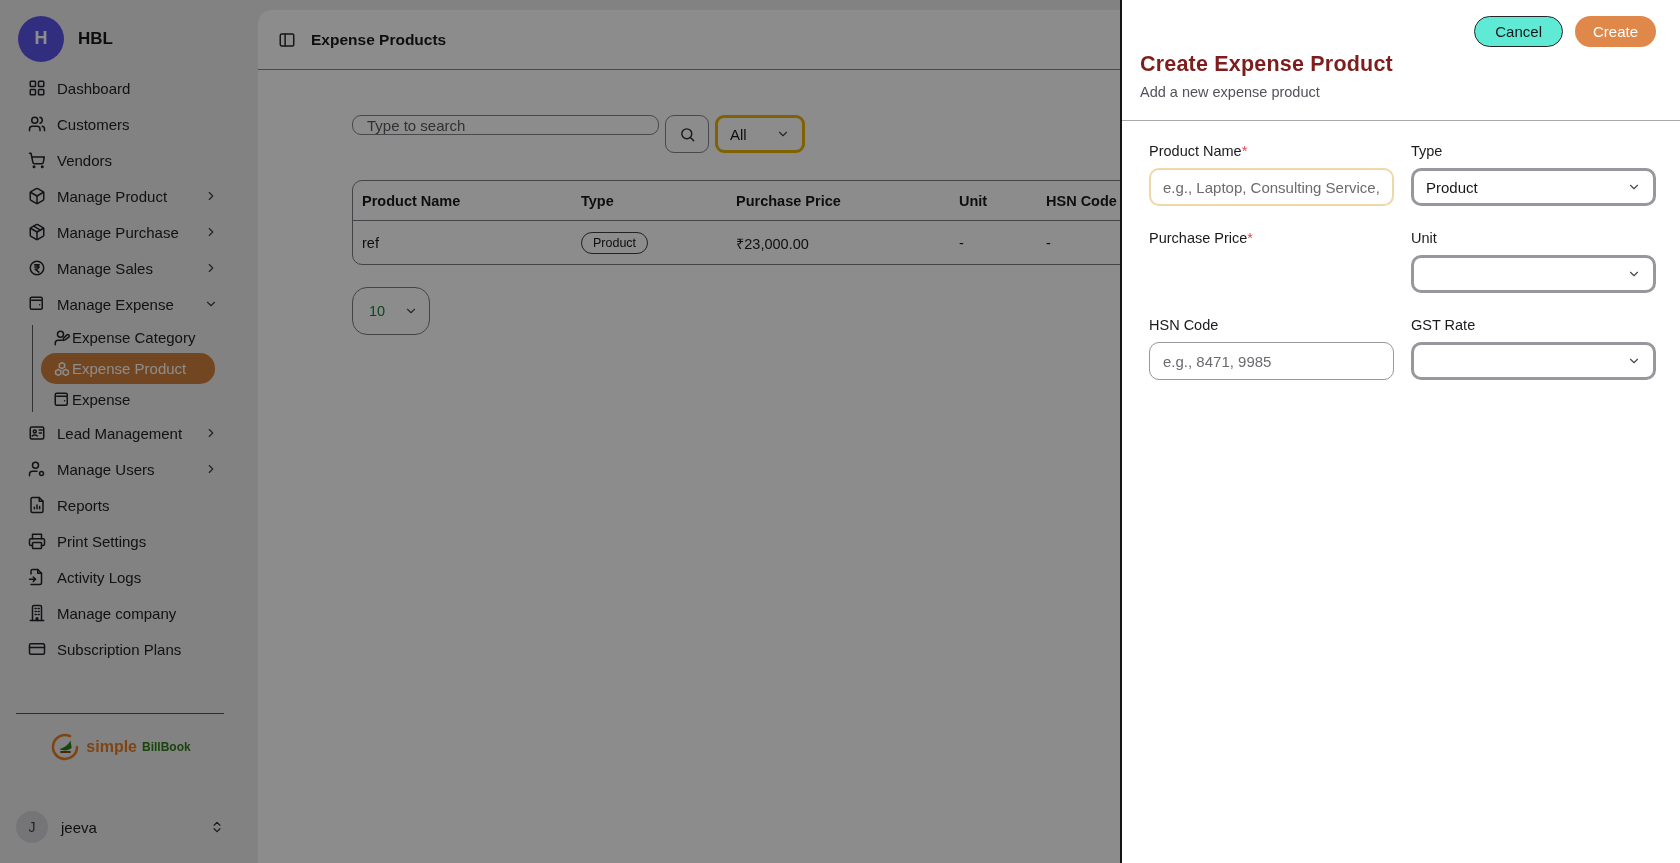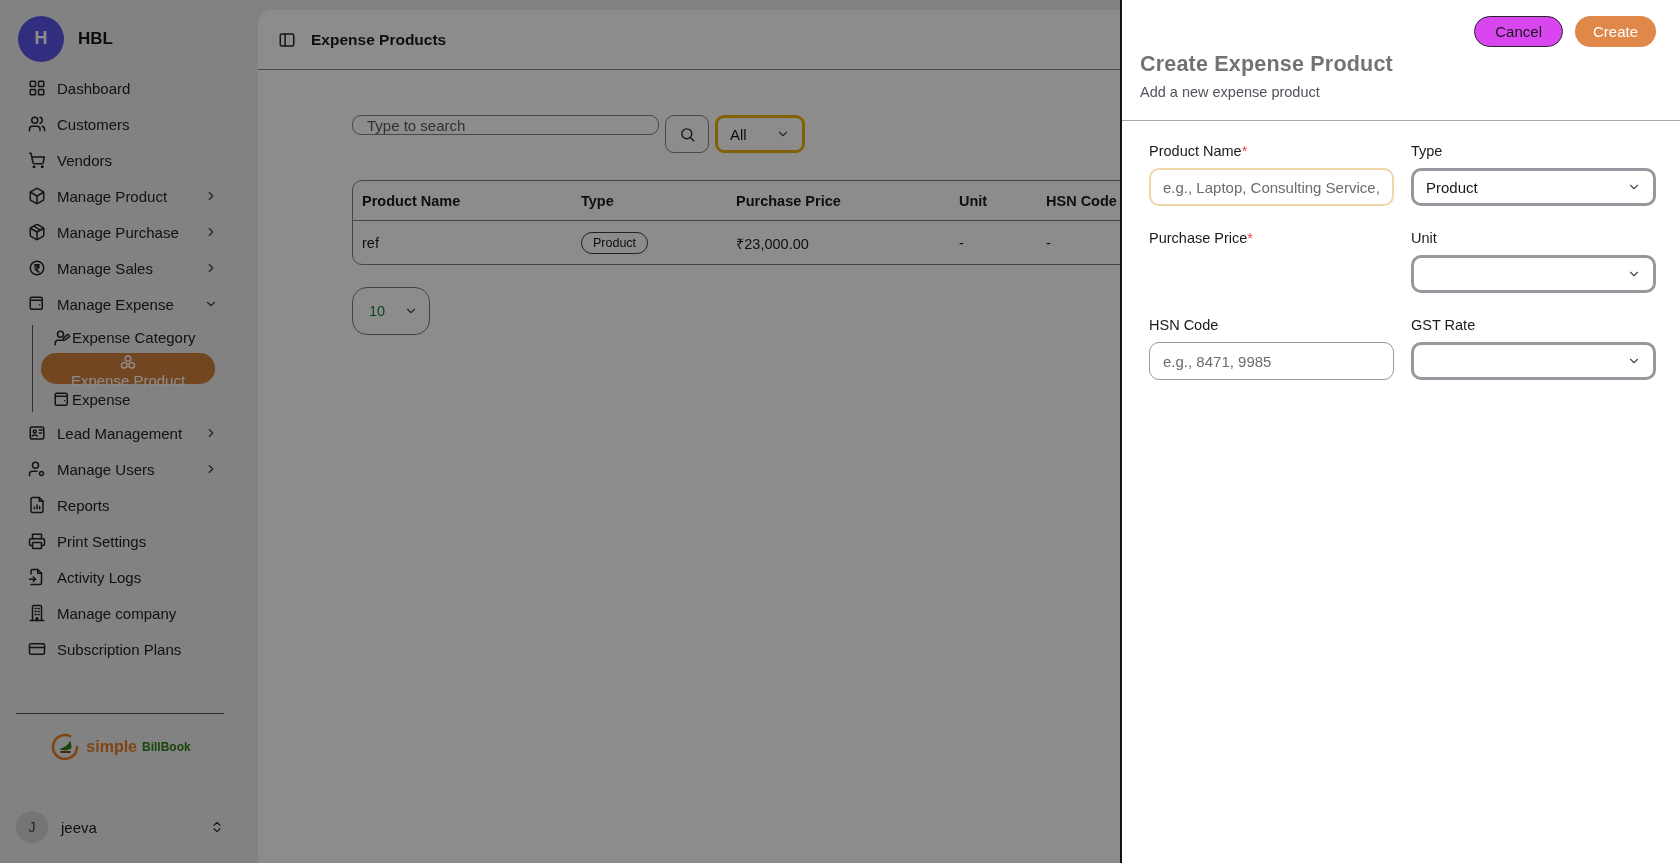--- a/index.html
+++ b/index.html
@@ -31,21 +31,21 @@
     display:flex; align-items:center; gap:11px; height:36px;
     padding:0 6px 0 12px; font-size:15px; color:#232327; border-radius:10px; cursor:pointer;
   }
   .nav-item .chev { margin-left:auto; color:#3f3f46; }
   .subnav { position:relative; padding-left:25px; }
   .subnav::before { content:""; position:absolute; left:16px; top:3px; bottom:3px; width:1px; background:#5a5a60; }
   .sub-item {
     display:flex; align-items:center; gap:1px; height:31px;
     padding:0 12px; font-size:15px; color:#232327; border-radius:15px; cursor:pointer;
   }
-  .sub-item.active { background:#d1803f; color:#ffffff; margin-right:9px;flex-direction:column; }
+  .sub-item.active { background:#d1803f; color:#ffffff; margin-right:9px; }
   .sidebar-divider { position:absolute; left:16px; right:16px; top:713px; height:1px; background:#55555c; }
   .footer-logo { position:absolute; top:731px; left:0; right:0; display:flex; align-items:center; justify-content:center; gap:5px; }
   .footer-logo .mark { width:32px; height:32px; }
   .logo-simple { font-size:16px; font-weight:700; color:#e67e22; }
   .logo-billbook { font-size:12px; font-weight:700; color:#2e7d14; }
   .user-row { position:absolute; left:16px; right:16px; bottom:20px; display:flex; align-items:center; gap:13px; cursor:pointer; }
   .user-avatar { width:32px; height:32px; border-radius:50%; background:#d6d6d9; color:#3f3f46; display:flex; align-items:center; justify-content:center; font-size:14px; }
   .user-name { font-size:15px; color:#1c1c20; }
   .user-row .chev { margin-left:auto; color:#2a2a2e; }
 
@@ -97,24 +97,24 @@
   .page-size .chev { color:#4a4a50; width:14px; height:14px; }
 
   
   .overlay { position:absolute; inset:0; background:rgba(0,0,0,0.45); z-index:40; }
   .drawer {
     position:absolute; top:0; right:0; width:560px; height:863px;
     background:#ffffff; z-index:50; border-left:2px solid #131316;
   }
   .drawer-actions { position:absolute; top:16px; right:24px; display:flex; gap:12px; z-index:2; }
   .btn { height:31px; border-radius:999px; font-size:15px; display:flex; align-items:center; cursor:pointer; font-family:"Liberation Sans",sans-serif; }
-  .btn-cancel { padding:0 20px; background:#d946ef; border:1.5px solid #26262a; color:#18181b; }
+  .btn-cancel { padding:0 20px; background:#5eead4; border:1.5px solid #26262a; color:#18181b; }
   .btn-create { padding:0 18px; background:#e0884a; border:none; color:#ffffff; }
   .drawer-head { padding:52px 24px 20px 18px; border-bottom:1px solid #a8a8ad; }
-  .drawer-title { font-size:21.5px; font-weight:700; color:#737373; letter-spacing:0.2px; }
+  .drawer-title { font-size:21.5px; font-weight:700; color:#7f1d1d; letter-spacing:0.2px; }
   .drawer-subtitle { margin-top:7px; font-size:14.5px; color:#52525b; }
   .drawer-form {
     padding:22px 24px 0 27px;
     display:grid; grid-template-columns:1fr 1fr; column-gap:17px; row-gap:24px;
   }
   .field-label { display:block; font-size:14.5px; color:#1b1b1f; margin-bottom:9px; }
   .req { color:#e5484d; }
   .field-input {
     width:100%; height:38px; border:1px solid #97979d; border-radius:10px;
     padding:0 13px; font-size:15px; color:#18181b; outline:none; background:#fff;

